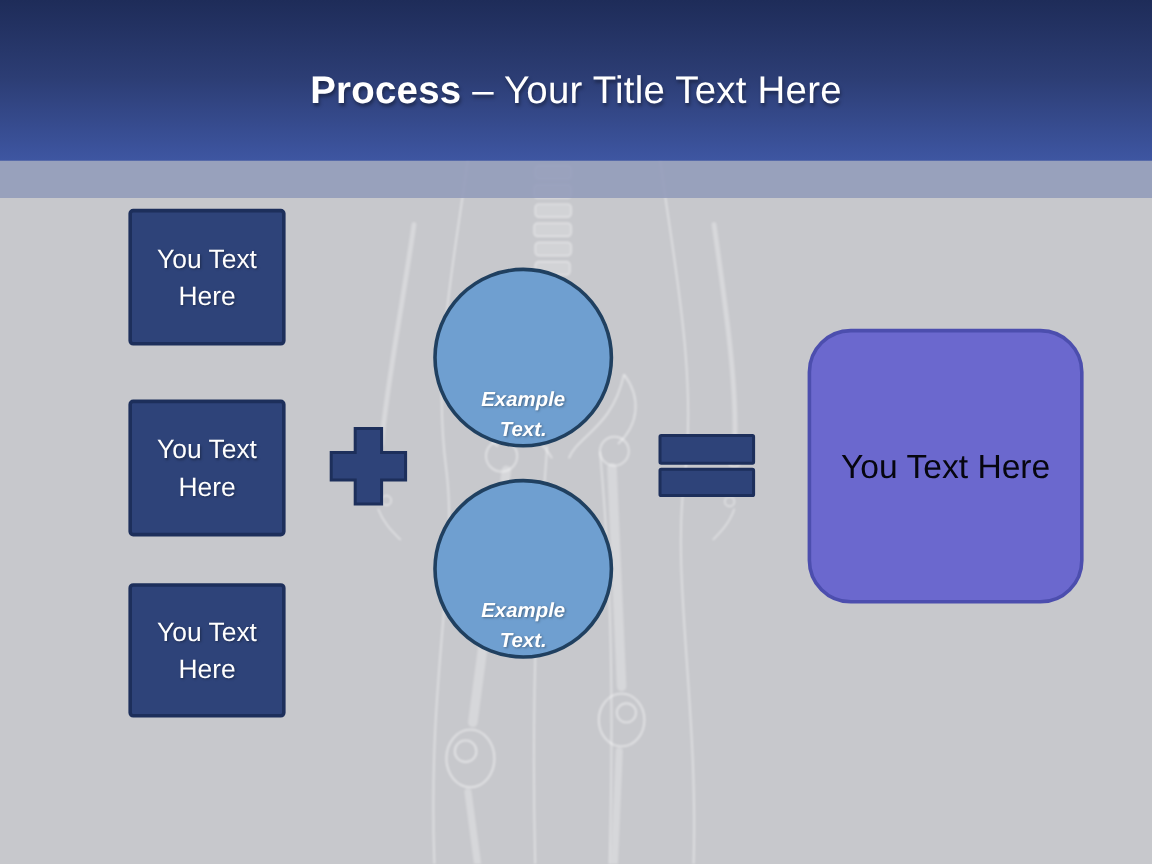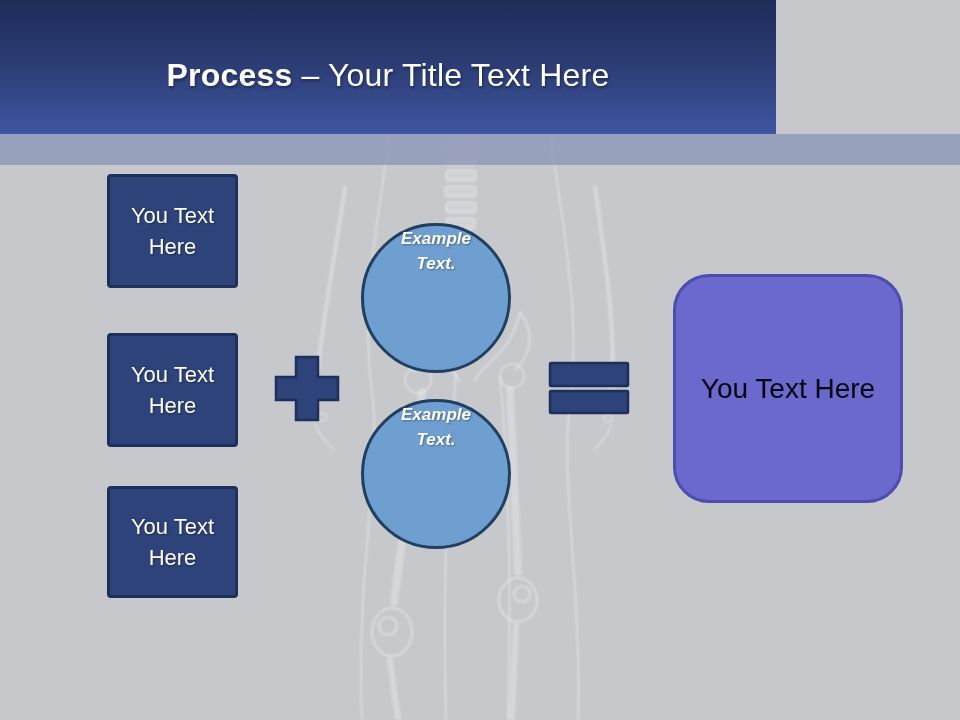--- a/index.html
+++ b/index.html
@@ -3,21 +3,21 @@
 <meta charset="utf-8">
 <style>
   html,body{margin:0;padding:0;background:#9a9a9e;}
   .slide{
     position:relative;width:960px;height:720px;overflow:hidden;
     font-family:"Liberation Sans", sans-serif;
     background:var(--body_bg);
   }
   
   .header{
-    position:absolute;left:0;top:0;width:776px;height:134px;
+    position:absolute;left:0;top:0;width:960px;height:134px;
     background:linear-gradient(180deg,var(--header_top) 0%,#2c3d74 48%,var(--header_bottom) 100%);
     display:flex;align-items:center;justify-content:center;
   }
   .title{
     margin:0;padding-top:16px;
     font-size:32px;color:var(--text_light);font-weight:400;
     text-shadow:1px 2px 3px rgba(0,0,0,0.38);
     letter-spacing:0.2px;
   }
   .title-bold{font-weight:700;}
@@ -46,21 +46,21 @@
   }
   .box1{top:174px;}
   .box2{top:333px;}
   .box3{top:486px;height:112px;}
   
   .circle{
     position:absolute;left:361px;width:150px;height:150px;border-radius:50%;
     background:var(--circle_fill);
     border:3px solid var(--circle_border);
     box-sizing:border-box;
-    display:flex;align-items:flex-start;justify-content:center;text-align:center;
+    display:flex;align-items:flex-end;justify-content:center;text-align:center;
   }
   .circle span{
     color:var(--text_light);font-size:17px;line-height:25px;
     font-weight:700;font-style:italic;
     text-shadow:1px 1px 2px rgba(0,0,0,0.35);
     width:104px;
   }
   .circle1{top:223px;}
   .circle2{top:399px;}
   

